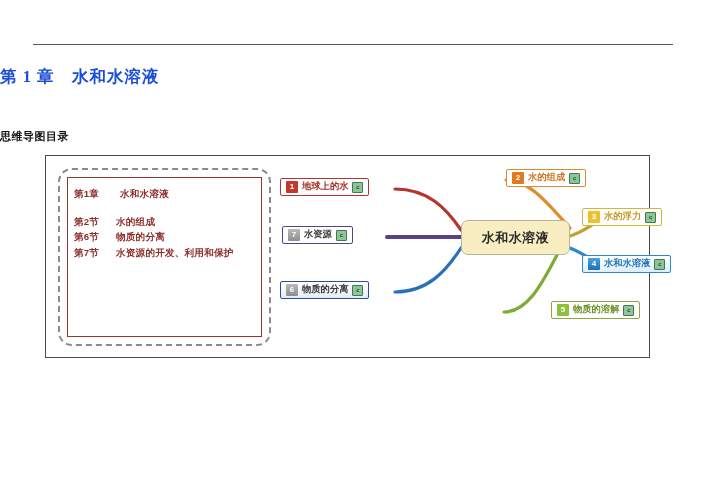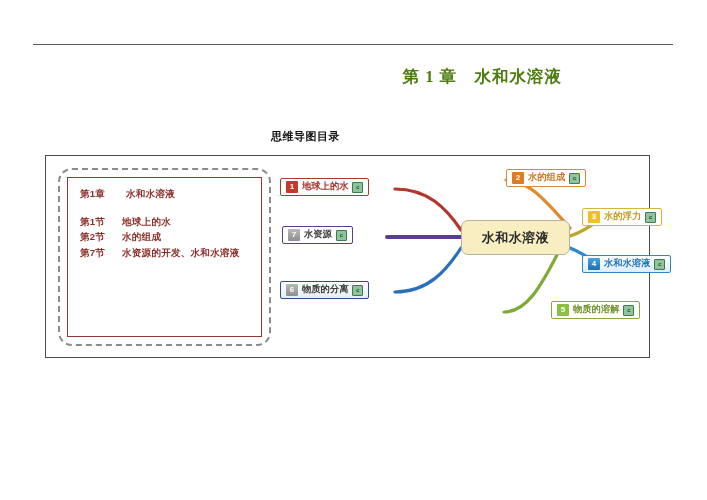--- a/index.html
+++ b/index.html
@@ -11,26 +11,26 @@
   .page{position:absolute;inset:0;}
 
   
   .top-rule{
     position:absolute;left:33px;top:44px;width:640px;height:1px;
     background:#595a5e;
   }
 
   
   .doc-title{
-    position:absolute;left:0;top:66px;width:562px;text-align:right;
+    position:absolute;left:0;top:66px;width:562px;text-align:left;
     font-family:"Liberation Serif","DejaVu Serif",serif;
-    font-size:16.5px;font-weight:bold;color:#4d7c0f;letter-spacing:1px;
+    font-size:16.5px;font-weight:bold;color:#1d4ed8;letter-spacing:1px;
   }
   .doc-subtitle{
-    position:absolute;left:0;top:129px;width:611px;text-align:center;
+    position:absolute;left:0;top:129px;width:611px;
     font-family:"Liberation Serif","DejaVu Serif",serif;
     font-size:11px;font-weight:bold;color:#111;letter-spacing:.5px;
   }
 
   
   .figure-frame{
     position:absolute;left:45px;top:155px;width:605px;height:203px;
     border:1px solid #4a4a4a;background:#fff;box-sizing:border-box;
   }
 
@@ -39,21 +39,21 @@
     position:absolute;left:12px;top:12px;width:213px;height:178px;
   }
   .toc-scallop{
     position:absolute;inset:0;
     border:2px dashed #8b8b8b;border-radius:14px;
     box-sizing:border-box;
   }
   .toc-card{
     position:absolute;left:9px;top:9px;right:9px;bottom:9px;
     background:#ffffff;border:1px solid #8a3a33;box-sizing:border-box;
-    padding:8px 0 0 12px;
+    padding:8px 0 0 6px;
   }
   .toc-row{
     color:#8c2f2a;font-weight:bold;font-size:9.6px;line-height:15.6px;
     white-space:nowrap;letter-spacing:.2px;
   }
   .toc-row .lbl{display:inline-block;width:42px;}
   .toc-row.chapter{margin-bottom:12px;}
   .toc-row.chapter .lbl{width:46px;}
 
   
@@ -121,27 +121,27 @@
 
     <div class="toc-wrap">
       <div class="toc-scallop"></div>
       <div class="toc-card">
 
         <div class="toc-row chapter">
           <span class="lbl">第1章</span><span>水和水溶液</span>
         </div>
 
         <div class="toc-row">
-          <span class="lbl">第1节</span><span>地球上的水</span>
+          <span class="lbl">第2节</span><span>水的组成</span>
         </div>
         <div class="toc-row">
-          <span class="lbl">第2节</span><span>水的组成</span>
+          <span class="lbl">第6节</span><span>物质的分离</span>
         </div>
         <div class="toc-row">
-          <span class="lbl">第7节</span><span>水资源的开发、水和水溶液</span>
+          <span class="lbl">第7节</span><span>水资源的开发、利用和保护</span>
         </div>
 
       </div>
     </div>
 
     <div class="map">
 
       <svg width="373" height="203" viewBox="0 0 373 203">
 
         <path d="M117,33 C150,33 168,52 183,74" stroke="#b3372e" stroke-width="3.2" fill="none" stroke-linecap="round"></path>

